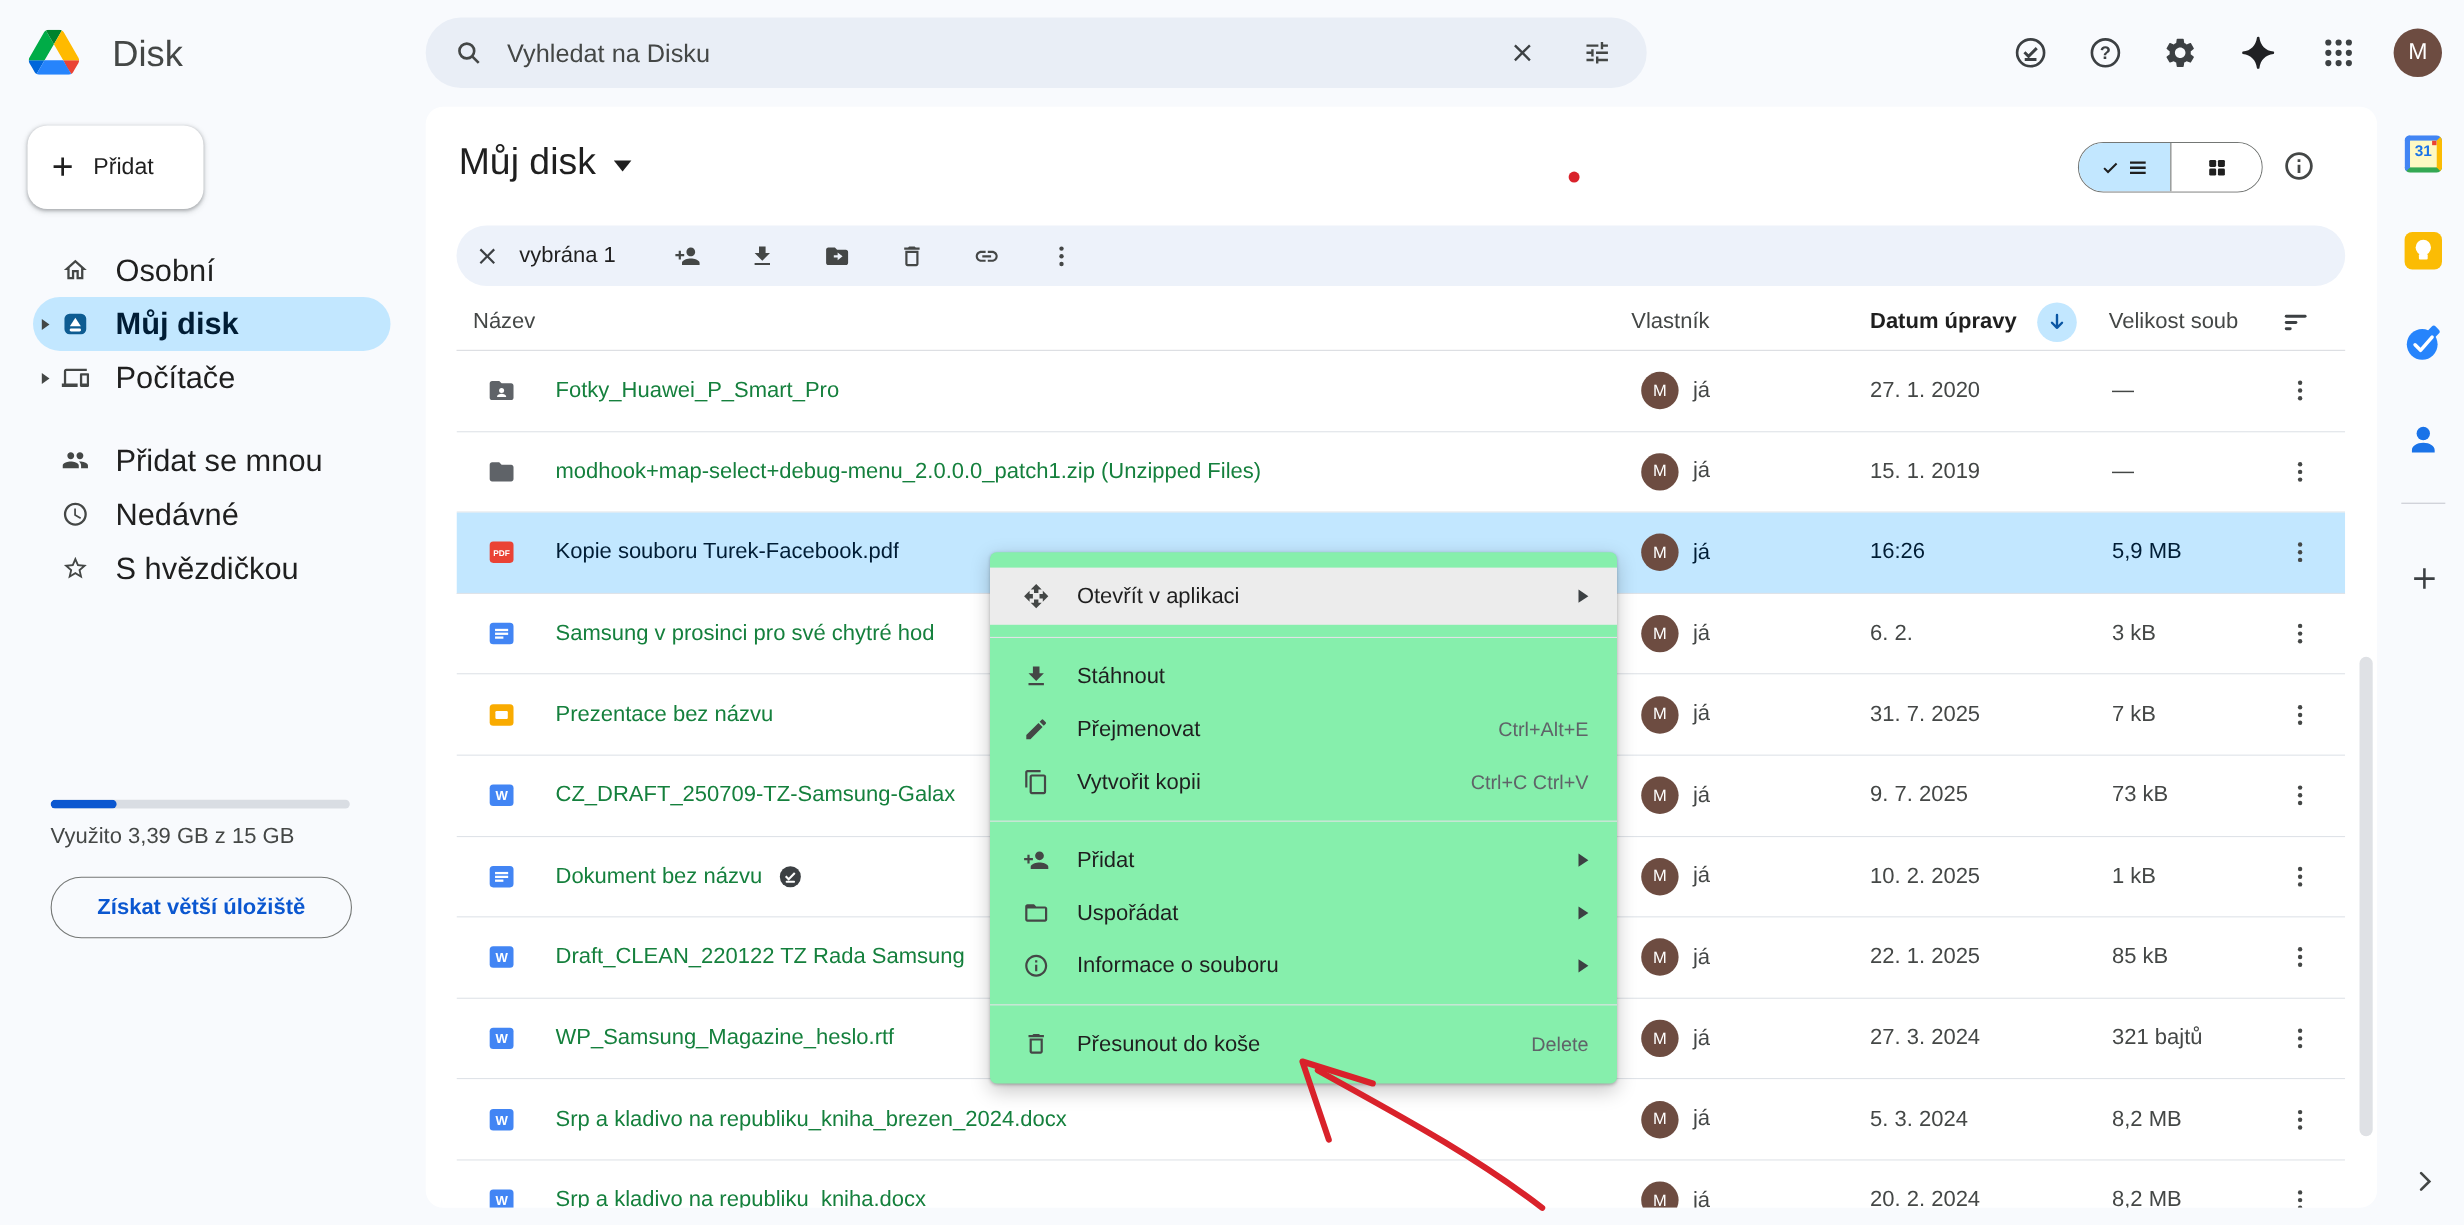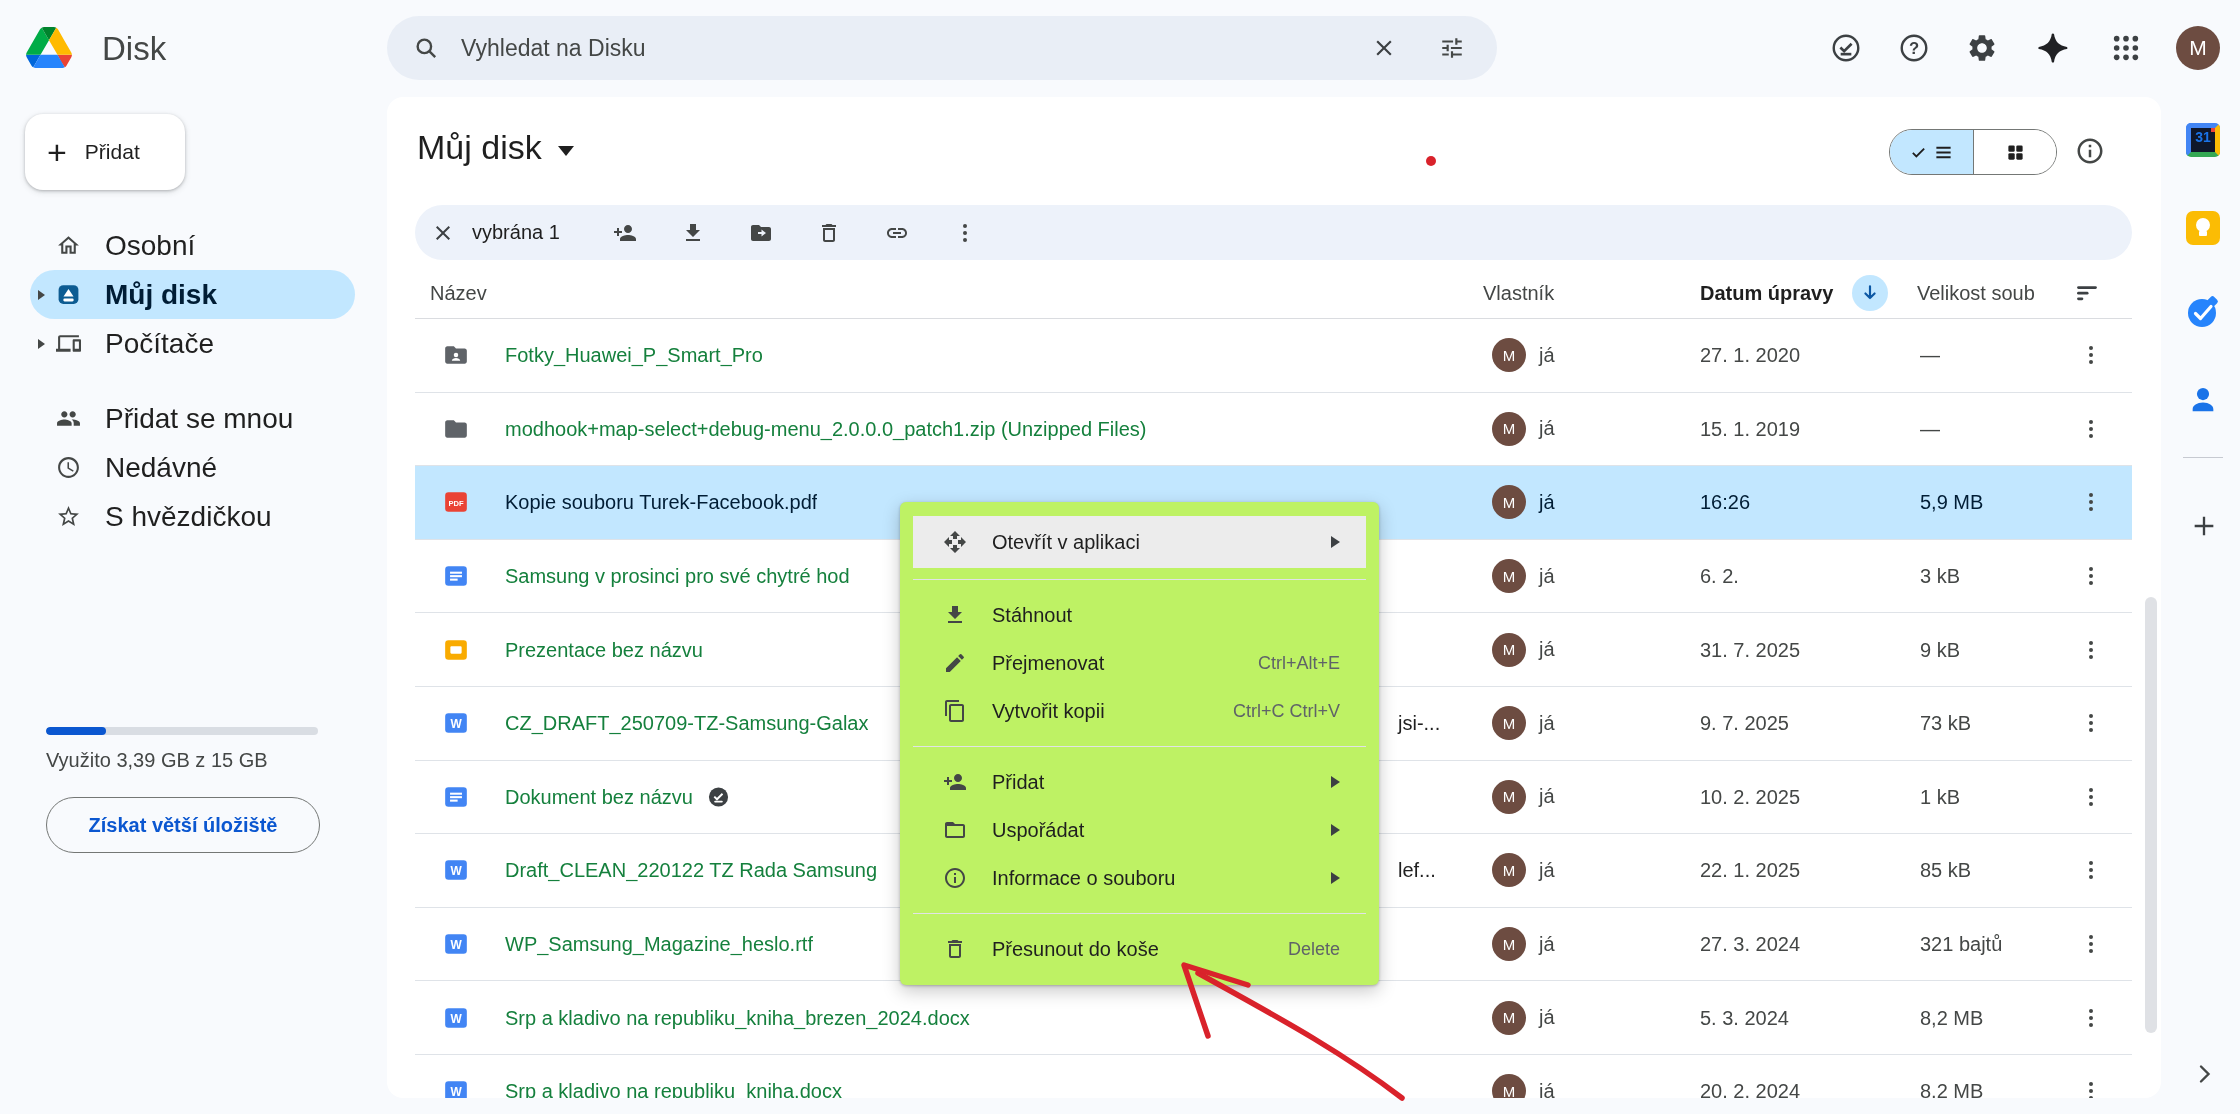--- a/index.html
+++ b/index.html
@@ -67,32 +67,32 @@
   .frag{left:983px;font-size:20px;color:#1f1f1f;white-space:nowrap}
   .owner{left:1077px;display:flex;align-items:center;gap:13px}
   .owner .oav{width:34px;height:34px;border-radius:50%;background:#6d4c41;color:#fff;font-size:15px;display:flex;align-items:center;justify-content:center}
   .owner .otx{font-size:20px;color:#444746}
   .rdate{left:1285px;font-size:20px;color:#444746;white-space:nowrap}
   .rsize{left:1505px;font-size:20px;color:#444746;white-space:nowrap}
   .trow.selected .rdate,.trow.selected .rsize,.trow.selected .otx{color:#001d35}
   .rmenu{left:1664px;width:24px;height:24px;cursor:pointer}
   .vscroll{position:absolute;left:1758px;top:500px;width:12px;height:436px;border-radius:6px;background:#dfe1e5}
   
-  .cmenu{position:absolute;left:900px;top:502px;width:479px;background:#bef264;border-radius:6px;box-shadow:0 1px 3px rgba(0,0,0,.25),0 6px 18px rgba(0,0,0,.22);padding:14px 13px 12px;z-index:50}
+  .cmenu{position:absolute;left:900px;top:502px;width:570px;background:#86efac;border-radius:6px;box-shadow:0 1px 3px rgba(0,0,0,.25),0 6px 18px rgba(0,0,0,.22);padding:14px 0 12px;z-index:50}
   .mi{height:48px;display:flex;align-items:center;padding:0 26px 0 30px;cursor:pointer}
   .mi.hl{background:#ececec;height:52px}
   .mi .micon{width:24px;height:24px;margin-right:25px;flex:0 0 auto}
   .mi .mlabel{font-size:20px;color:#1f1f1f;white-space:nowrap}
   .mi .mshort{margin-left:auto;font-size:18px;color:#5f6368;white-space:nowrap}
   .mi .mchev{margin-left:auto;width:0;height:0;border-left:9px solid #3c4043;border-top:6px solid transparent;border-bottom:6px solid transparent}
   .mdiv{border-top:1px solid #e1e3e6;margin:11px 0}
   
   .rail-ic{position:absolute;left:2186px;width:34px;height:34px;cursor:pointer}
   .rail-div{position:absolute;left:2183px;top:457px;width:40px;height:1px;background:#c7cad1}
-  .cal{position:relative;width:34px;height:34px;background:#0f172a;border-radius:5px;overflow:hidden;border-top:5px solid #4285f4;border-left:5px solid #4285f4;border-right:5px solid #fbbc04;border-bottom:5px solid #34a853}
+  .cal{position:relative;width:34px;height:34px;background:#fef9c3;border-radius:5px;overflow:hidden;border-top:5px solid #4285f4;border-left:5px solid #4285f4;border-right:5px solid #fbbc04;border-bottom:5px solid #34a853}
   .cal .red{position:absolute;right:-5px;top:-5px;width:9px;height:9px;background:#ea4335}
   .cal .n{position:absolute;left:0;top:1px;width:24px;text-align:center;font-size:14px;font-weight:bold;color:#1a73e8}
   .keep{width:34px;height:34px;background:#fbbc04;border-radius:7px;position:relative}
   .keep .bulb{position:absolute;left:10px;top:7px;width:14px;height:14px;background:#fff;border-radius:50%}
   .keep .base{position:absolute;left:13px;top:20px;width:8px;height:5px;background:#fff;border-radius:1px}
   
   .overlay{position:absolute;left:0;top:0;width:2240px;height:1114px;pointer-events:none;z-index:99}
 </style>
 </head>
 <body>
@@ -438,21 +438,21 @@
             <rect x="2" y="3" width="20" height="18" rx="3" fill="#f9ab00"></rect>
             <rect x="6.8" y="8.6" width="10.4" height="6.8" rx="1" fill="#fff"></rect>
           </svg>
         </span>
       <span class="cell fname">Prezentace bez názvu</span>
       <span class="cell owner">
           <span class="oav">M</span>
           <span class="otx">já</span>
         </span>
       <span class="cell rdate">31. 7. 2025</span>
-      <span class="cell rsize">9 kB</span>
+      <span class="cell rsize">7 kB</span>
       <span class="cell rmenu">
           <svg viewBox="0 0 24 24" fill="#444746" width="24" height="24">
             <circle cx="12" cy="5" r="2"></circle>
             <circle cx="12" cy="12" r="2"></circle>
             <circle cx="12" cy="19" r="2"></circle>
           </svg>
         </span>
     </div>
 
     <div class="trow">

